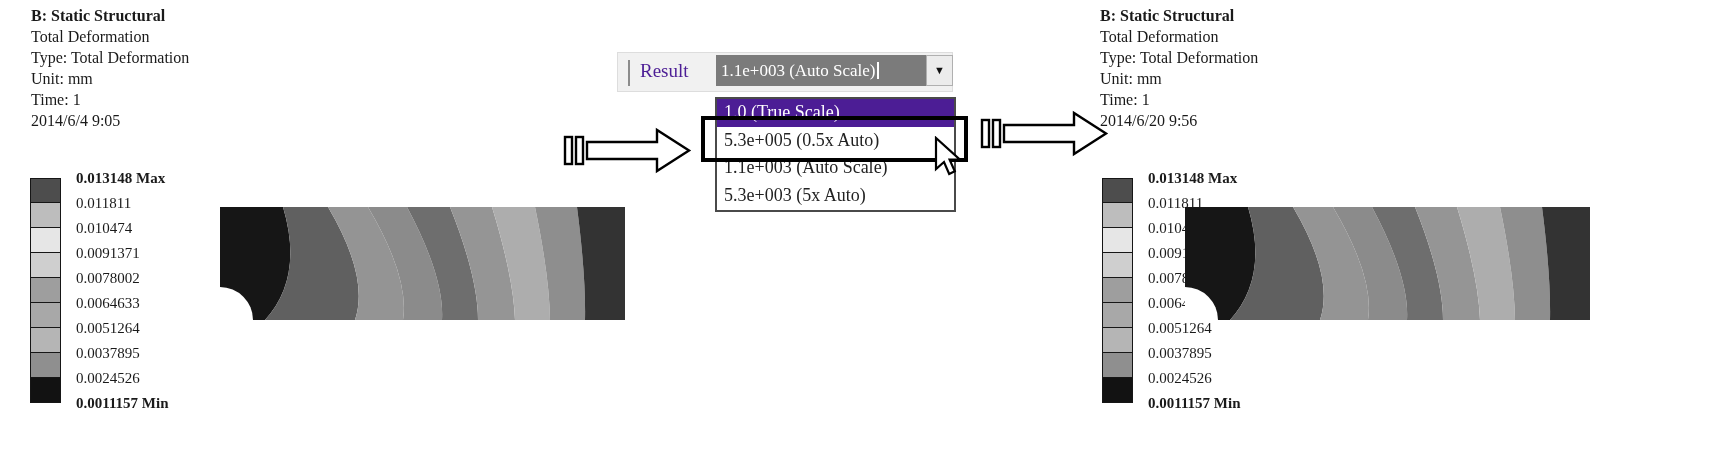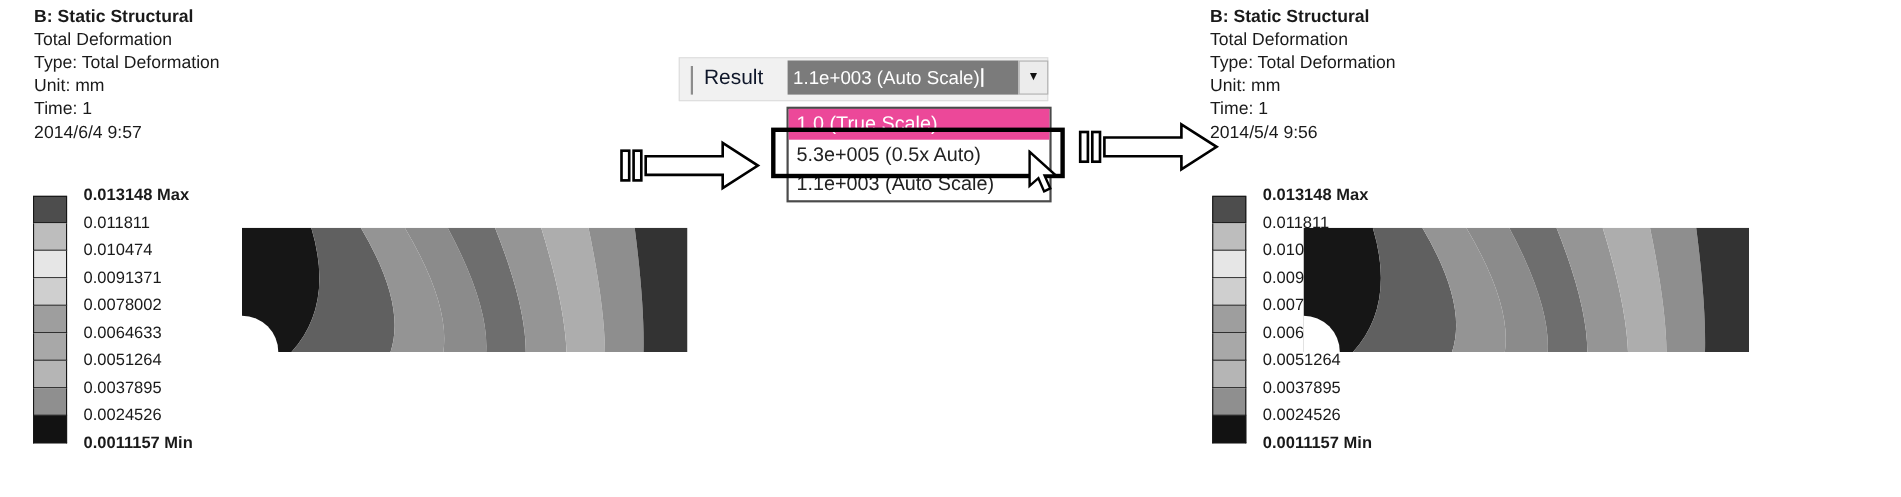--- a/index.html
+++ b/index.html
@@ -1,62 +1,62 @@
 <!DOCTYPE html>
 <html><head>
 <meta charset="utf-8">
 <style>
   html,body{margin:0;padding:0;background:#fff;}
   .page{position:relative;width:1728px;height:436px;background:#ffffff;overflow:hidden;
-        font-family:Liberation Sans, sans-serif;color:#1a1a1a;}
+        font-family:Liberation Serif, serif;color:#1a1a1a;}
   
   .hdr{position:absolute;font-size:16px;line-height:21px;white-space:nowrap;}
   .hdr-title{font-weight:bold;}
   
   .legend{position:absolute;}
   .legend-bar{position:absolute;left:0;top:0;width:31px;}
   .legend-swatch{width:31px;height:25px;border:1px solid #161616;border-top:none;box-sizing:border-box;}
   .legend-swatch:first-child{border-top:1px solid #161616;}
   .legend-label{position:absolute;left:46px;font-size:15px;height:16px;line-height:16px;white-space:nowrap;}
   .legend-label.bold{font-weight:bold;}
   
   .plot{position:absolute;}
   
   .toolbar{position:absolute;left:617px;top:52px;width:336px;height:40px;background:#f1f1f1;
            border:1px solid #ddd;box-sizing:border-box;}
   .grip{position:absolute;left:10px;top:7px;width:2px;height:26px;background:#8c8c8c;}
-  .result-label{position:absolute;left:22px;top:7px;font-size:19px;color:#0f172a;}
+  .result-label{position:absolute;left:22px;top:7px;font-size:19px;color:#4c1d95;}
   .combo{position:absolute;left:716px;top:55px;width:210px;height:31px;background:#7b7b7b;color:#fff;
          font-size:17px;line-height:31px;padding:0 5px;box-sizing:border-box;white-space:nowrap;overflow:hidden;}
   .caret{display:inline-block;width:2px;height:17px;background:#fff;vertical-align:-3px;margin-left:1px;}
   .combo-btn{position:absolute;left:926px;top:55px;width:27px;height:31px;background:#ececec;
              border:1px solid #b0b0b0;box-sizing:border-box;text-align:center;font-size:11px;
              line-height:29px;color:#111;cursor:default;}
   
   .list{position:absolute;left:715px;top:97px;width:241px;background:#fff;border:2px solid #4a4a4a;
         box-sizing:border-box;}
   .list-item{height:27.7px;line-height:27.7px;padding-left:7px;font-size:18px;color:#222;white-space:nowrap;}
-  .list-item.hl{background:#ec4899;color:#fff;}
+  .list-item.hl{background:#4c1d95;color:#fff;}
   
   .anno-box{position:absolute;left:701px;top:116px;width:267px;height:46px;border:4px solid #000;
             box-sizing:border-box;background:transparent;}
   .abs{position:absolute;}
 </style>
 </head>
 <body>
 
 <div class="page">
 
   <div class="hdr" style="left:31px;top:5px;">
     <div class="hdr-title">B: Static Structural</div>
     <div>Total Deformation</div>
     <div>Type: Total Deformation</div>
     <div>Unit: mm</div>
     <div>Time: 1</div>
-    <div>2014/6/4 9:57</div>
+    <div>2014/6/4 9:05</div>
   </div>
 
   <div class="legend" id="legend-left" style="left:30px;top:178px;width:230px;height:240px;">
     <div class="legend-bar">
         <div class="legend-swatch" style="background: rgb(77, 77, 77);"></div>
         <div class="legend-swatch" style="background: rgb(189, 189, 189);"></div>
         <div class="legend-swatch" style="background: rgb(230, 230, 230);"></div>
         <div class="legend-swatch" style="background: rgb(207, 207, 207);"></div>
         <div class="legend-swatch" style="background: rgb(158, 158, 158);"></div>
         <div class="legend-swatch" style="background: rgb(168, 168, 168);"></div>
@@ -98,20 +98,21 @@
     <span>1.1e+003 (Auto Scale)</span><span class="caret"></span>
   </div>
   <div class="combo-btn">
     <span>▼</span>
   </div>
 
   <div class="list" id="scale-list">
     <div class="list-item hl">1.0 (True Scale)</div>
     <div class="list-item">5.3e+005 (0.5x Auto)</div>
     <div class="list-item">1.1e+003 (Auto Scale)</div>
+    <div class="list-item">5.3e+003 (5x Auto)</div>
   </div>
 
   <div class="anno-box"></div>
 
   <svg class="abs" style="left:562px;top:126px;" width="130" height="48" viewBox="0 0 130 48">
     <rect x="3" y="11" width="7" height="27" fill="#fff" stroke="#000" stroke-width="2.4"></rect>
     <rect x="14" y="11" width="7" height="27" fill="#fff" stroke="#000" stroke-width="2.4"></rect>
     <polygon points="25,16 95,16 95,4 127,24.5 95,45 95,33 25,33" fill="#fff" stroke="#000" stroke-width="2.4"></polygon>
   </svg>
   <svg class="abs" style="left:979px;top:109px;" width="130" height="48" viewBox="0 0 130 48">
@@ -123,21 +124,21 @@
   <svg class="abs" style="left:928px;top:136px;" width="36" height="40" viewBox="0 0 18 20">
     <path d="M4,1 L4,16.5 L8,13 L10.6,19 L13.4,17.6 L10.8,11.8 L16,11.8 Z" fill="#fff" stroke="#000" stroke-width="1.1"></path>
   </svg>
 
   <div class="hdr" style="left:1100px;top:5px;">
     <div class="hdr-title">B: Static Structural</div>
     <div>Total Deformation</div>
     <div>Type: Total Deformation</div>
     <div>Unit: mm</div>
     <div>Time: 1</div>
-    <div>2014/5/4 9:56</div>
+    <div>2014/6/20 9:56</div>
   </div>
 
   <div class="legend" id="legend-right" style="left:1102px;top:178px;width:230px;height:240px;">
     <div class="legend-bar">
         <div class="legend-swatch" style="background: rgb(77, 77, 77);"></div>
         <div class="legend-swatch" style="background: rgb(189, 189, 189);"></div>
         <div class="legend-swatch" style="background: rgb(230, 230, 230);"></div>
         <div class="legend-swatch" style="background: rgb(207, 207, 207);"></div>
         <div class="legend-swatch" style="background: rgb(158, 158, 158);"></div>
         <div class="legend-swatch" style="background: rgb(168, 168, 168);"></div>

